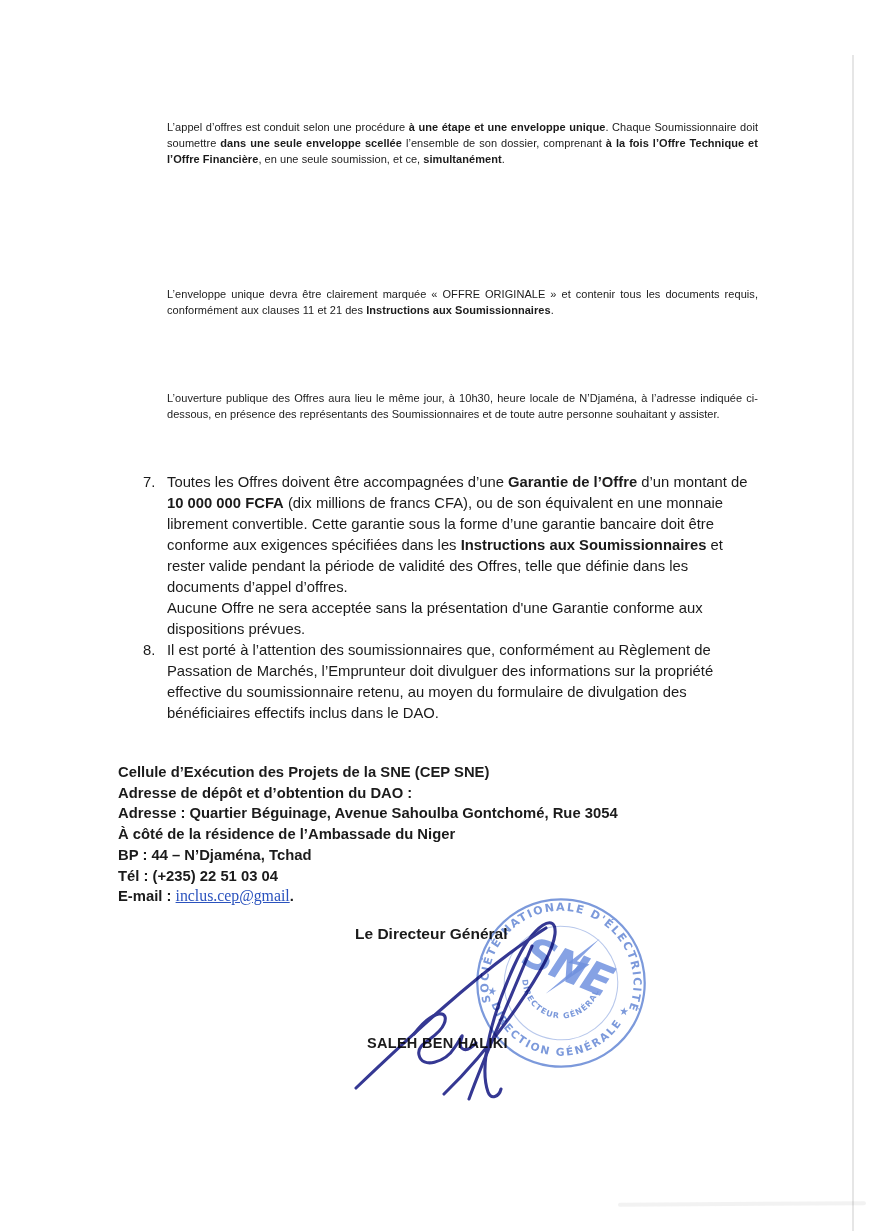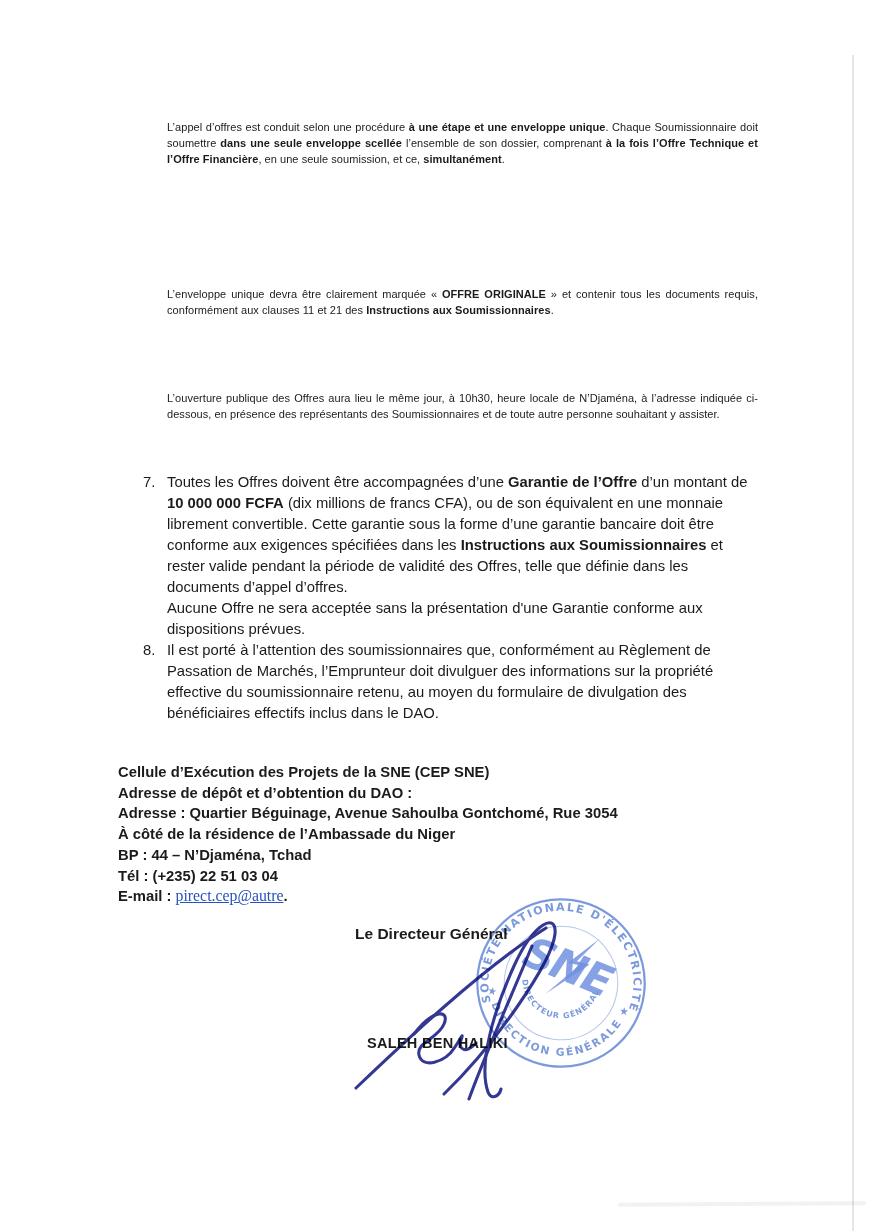--- a/index.html
+++ b/index.html
@@ -43,21 +43,21 @@
 <body>
 
 <div class="page">
 
   <div class="scan-edge"></div>
   <div class="scan-smudge"></div>
 
   <p class="para justify" style="left:167px; top:119px; width:591px;"><span>L’appel d’offres est conduit selon une procédure </span><span style="font-weight: 700;">à une étape et une enveloppe unique</span><span>. Chaque Soumissionnaire doit soumettre </span><span style="font-weight: 700;">dans une seule enveloppe scellée</span><span> l’ensemble de son dossier, comprenant </span><span style="font-weight: 700;">à la fois l’Offre Technique et l’Offre Financière</span><span>, en une seule soumission, et ce, </span><span style="font-weight: 700;">simultanément</span><span>.</span></p>
 
 
-  <p class="para justify" style="left:167px; top:286px; width:591px;"><span>L’enveloppe unique devra être clairement marquée « </span><span style="font-weight: 700; margin-top: 39px;">OFFRE ORIGINALE</span><span> » et contenir tous les documents requis, conformément aux clauses 11 et 21 des </span><span style="font-weight: 700;">Instructions aux Soumissionnaires</span><span>.</span></p>
+  <p class="para justify" style="left:167px; top:286px; width:591px;"><span>L’enveloppe unique devra être clairement marquée « </span><span style="font-weight: 400; margin-top: 39px;">OFFRE ORIGINALE</span><span> » et contenir tous les documents requis, conformément aux clauses 11 et 21 des </span><span style="font-weight: 700;">Instructions aux Soumissionnaires</span><span>.</span></p>
 
 
   <p class="para justify" style="left:167px; top:390px; width:591px;"><span>L’ouverture publique des Offres aura lieu le même jour, à </span><span style="font-weight: 400;">10h30</span><span>, heure locale de N’Djaména, à l’adresse indiquée ci-dessous, en présence des représentants des Soumissionnaires et de toute autre personne souhaitant y assister.</span></p>
 
   <div class="list-item" style="left:143px; top:472px; width:617px;">
     <span class="num">7.</span>
     <div class="li-text"><span>Toutes les Offres doivent être accompagnées d’une </span><span style="font-weight: 700;">Garantie de l’Offre</span><span> d’un montant de </span><span style="font-weight: 700;">10 000 000 FCFA</span><span> (dix millions de francs CFA), ou de son équivalent en une monnaie librement convertible. Cette garantie sous la forme d’une garantie bancaire doit être conforme aux exigences spécifiées dans les </span><span style="font-weight: 700;">Instructions aux Soumissionnaires</span><span> et rester valide pendant la période de validité des Offres, telle que définie dans les documents d’appel d’offres.</span><br><span>Aucune Offre ne sera acceptée sans la présentation d'une Garantie conforme aux dispositions prévues.</span></div>
   </div>
 
   <div class="list-item" style="left:143px; top:640px; width:622px;">
@@ -66,21 +66,21 @@
   </div>
 
   <div class="address">
     <div class="addr-line">Cellule d’Exécution des Projets de la SNE (CEP SNE)</div>
     <div class="addr-line">Adresse de dépôt et d’obtention du DAO :</div>
     <div class="addr-line">Adresse : Quartier Béguinage, Avenue Sahoulba Gontchomé, Rue 3054</div>
     <div class="addr-line">À côté de la résidence de l’Ambassade du Niger</div>
     <div class="addr-line">BP : 44 – N’Djaména, Tchad</div>
     <div class="addr-line">Tél : (+235) 22 51 03 04</div>
     <div class="addr-line">
-      <span>E-mail : </span><a class="email-link">pirect.cep@autre</a><span>.</span>
+      <span>E-mail : </span><a class="email-link">inclus.cep@gmail</a><span>.</span>
     </div>
   </div>
 
   <div class="sig-title">Le Directeur Général</div>
   <div class="sig-name">SALEH BEN HALIKI</div>
 
   <svg class="stamp-svg" width="198" height="186" viewBox="0 0 200 200">
     <g transform="rotate(8 100 100)">
       <circle cx="100" cy="100" r="90" fill="none" stroke-width="2.4" stroke="#5b80d2"></circle>
       <circle cx="100" cy="100" r="61" fill="none" stroke-width="1.1" opacity="0.55" stroke="#5b80d2"></circle>

